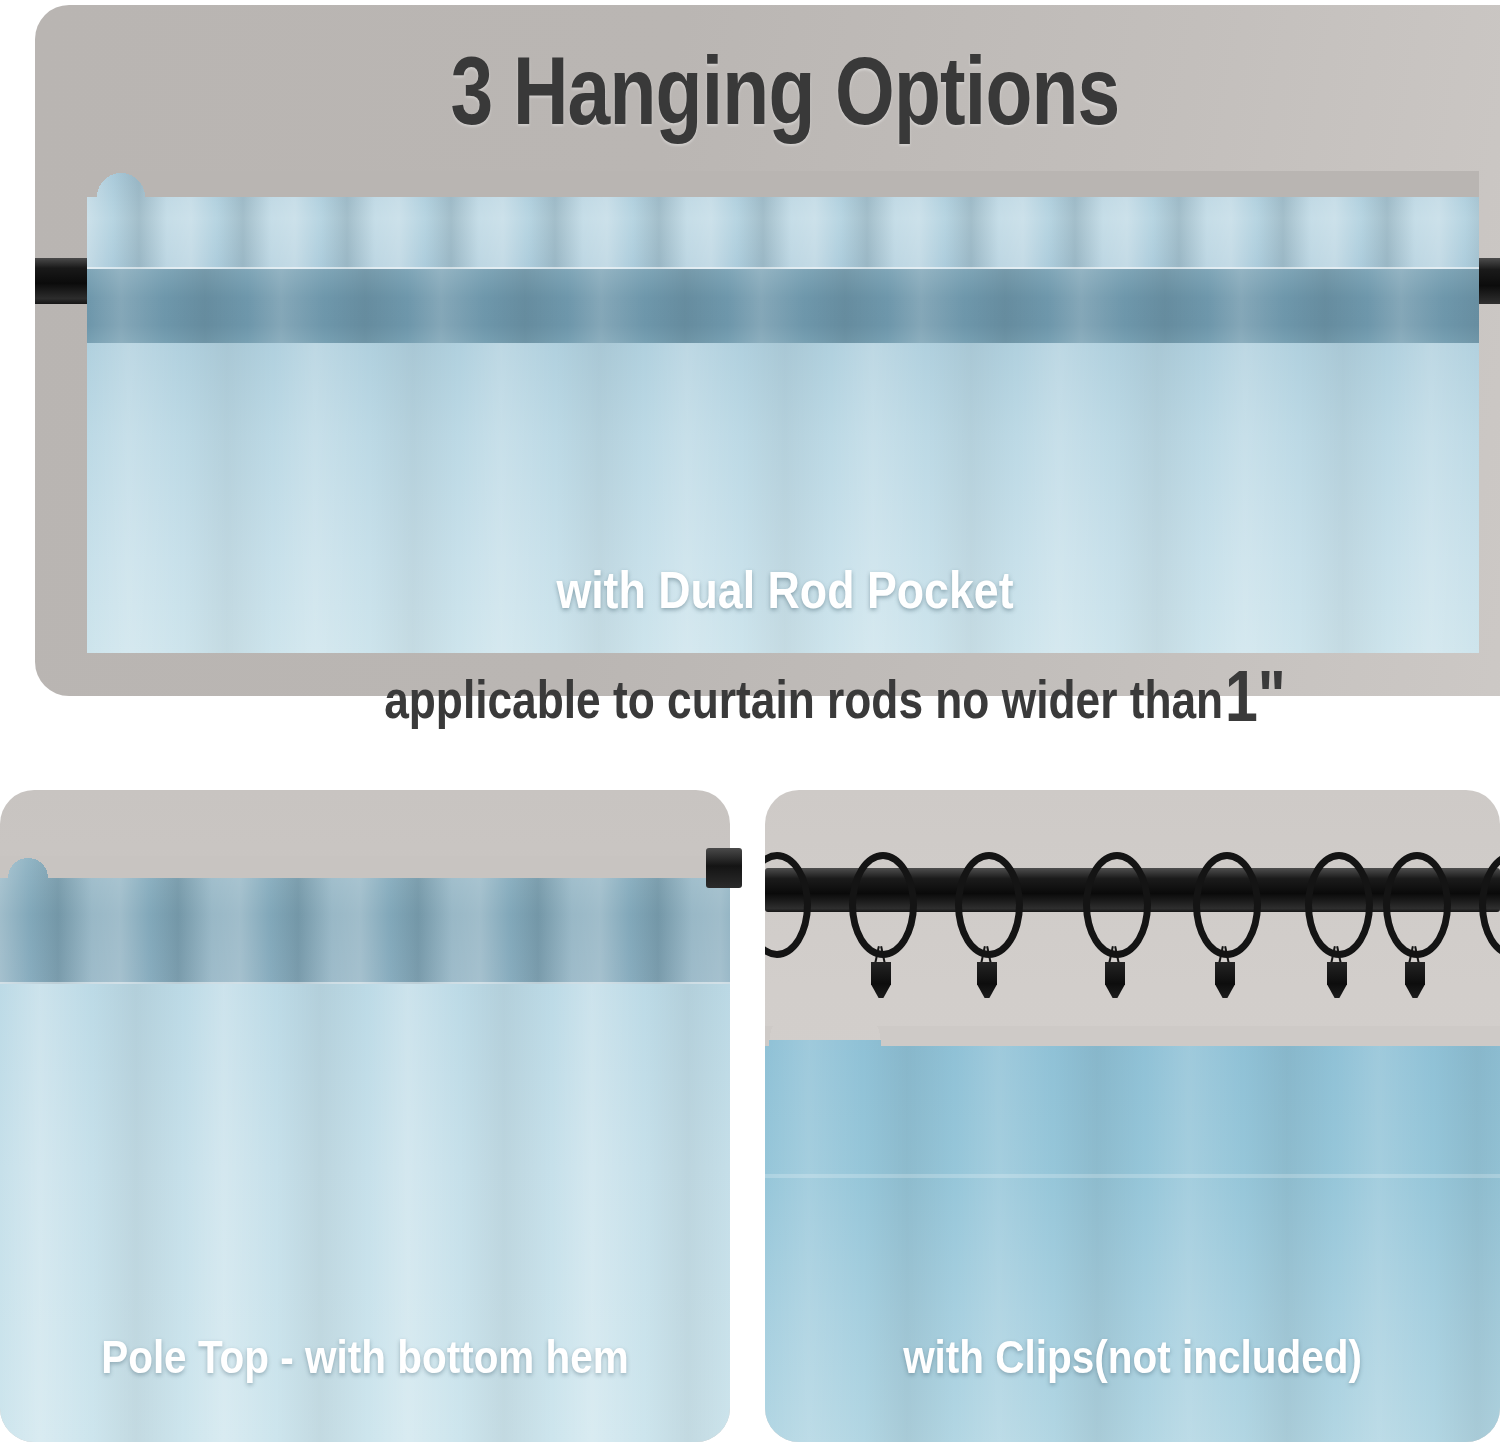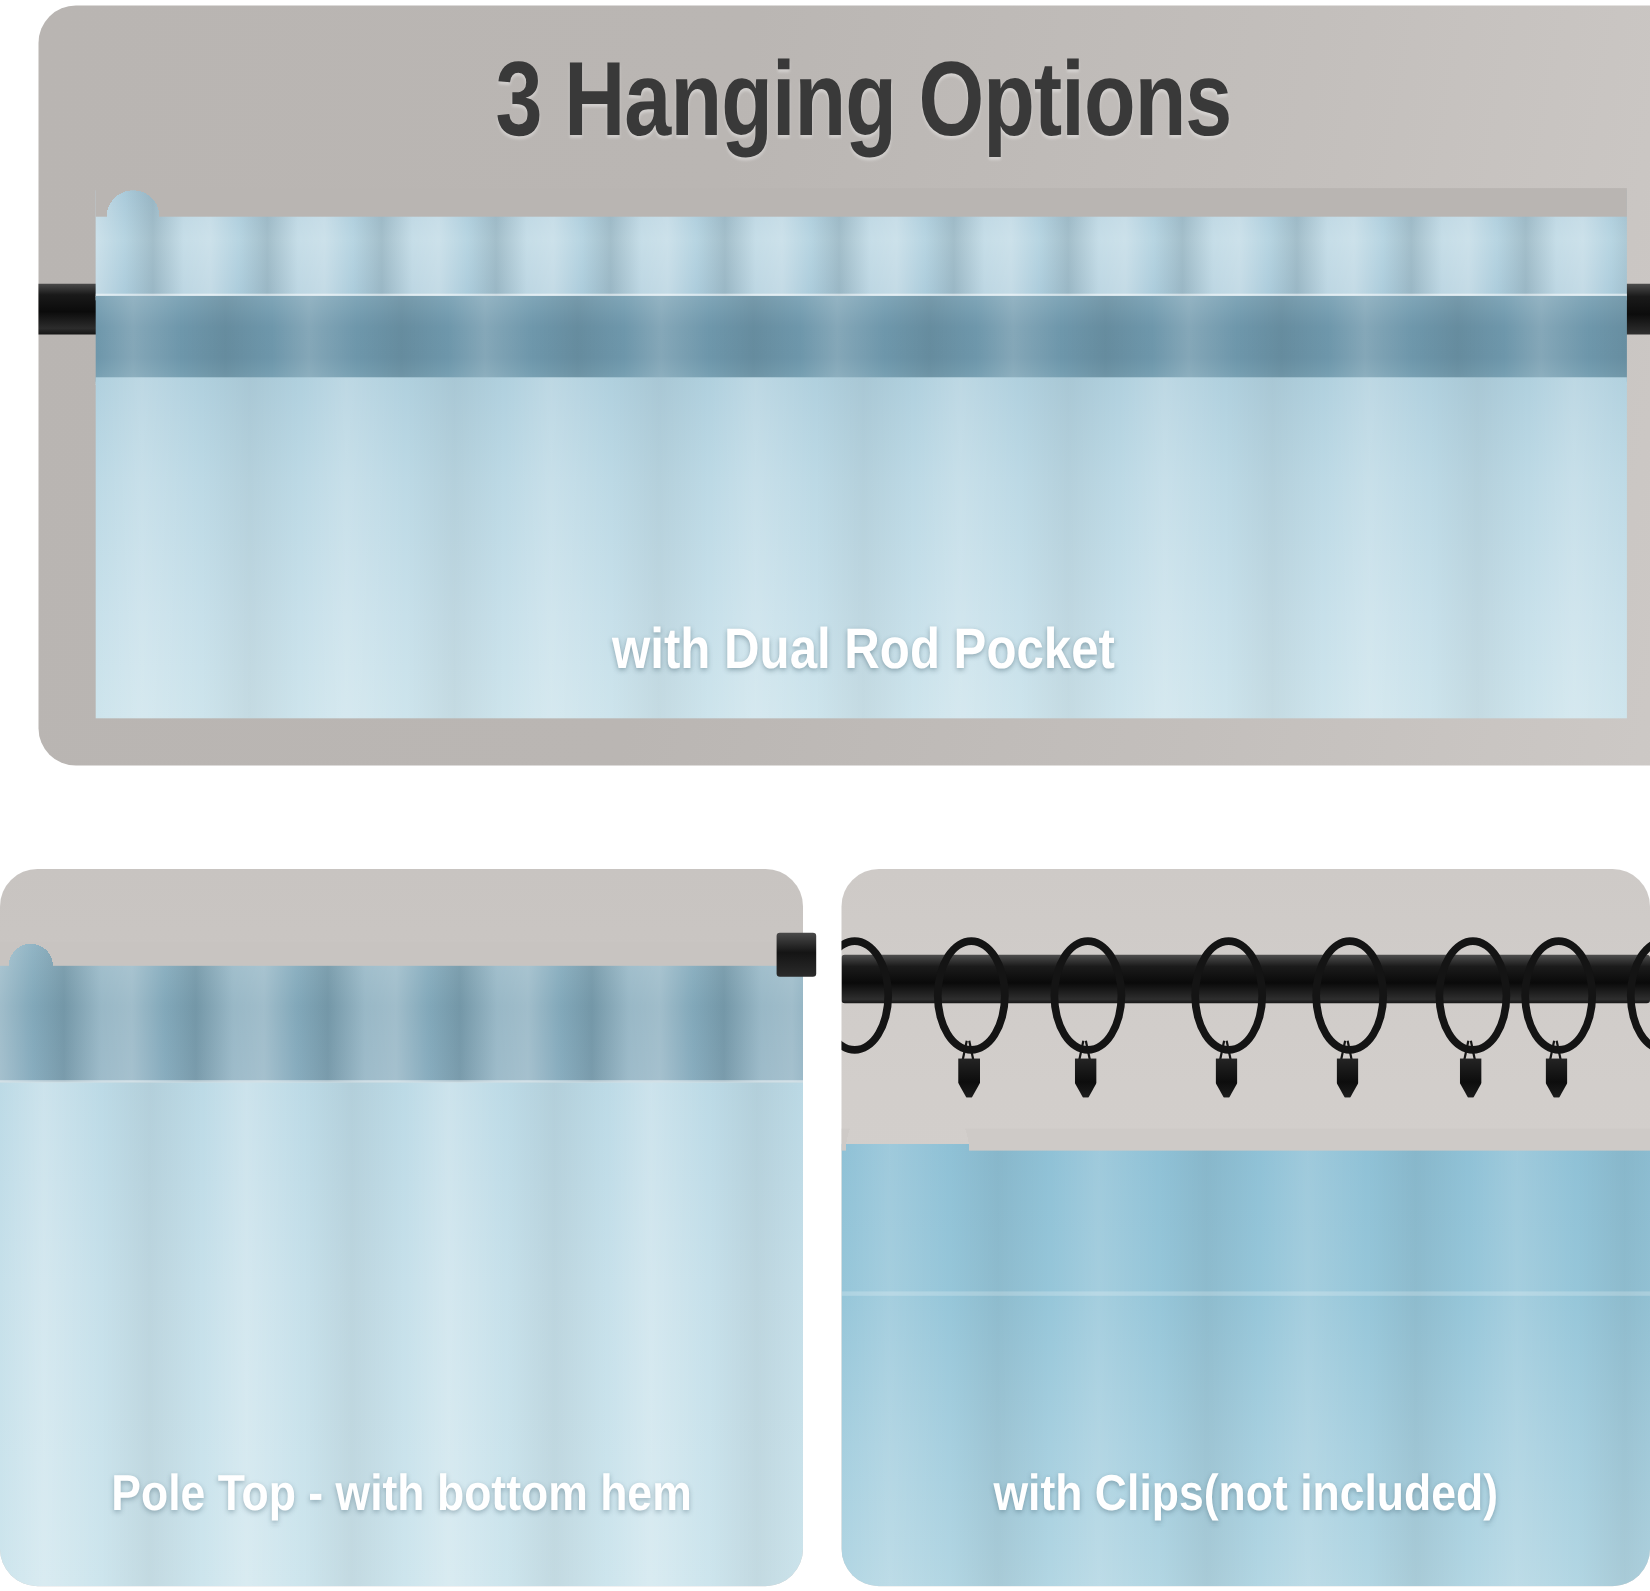--- a/index.html
+++ b/index.html
@@ -194,20 +194,23 @@
       <div class="scallop"></div>
       <div class="seam" style="top:94px"></div>
       <div class="band"></div>
       <div class="seam" style="top:174px"></div>
       <div class="body"></div>
     </div>
 
     <div class="cap-dual">with Dual Rod Pocket</div>
   </div>
 
+  <div class="mid-caption">
+    <span class="txt">applicable to curtain rods no wider than</span><span class="inch">1"</span>
+  </div>
 
   <div class="panel" id="panel-bl">
     <div class="bl-curtain">
       <div class="hdr"></div>
       <div class="scallop"></div>
       <div class="seam"></div>
       <div class="body"></div>
     </div>
   </div>
   <div class="bl-rodstub"></div>

